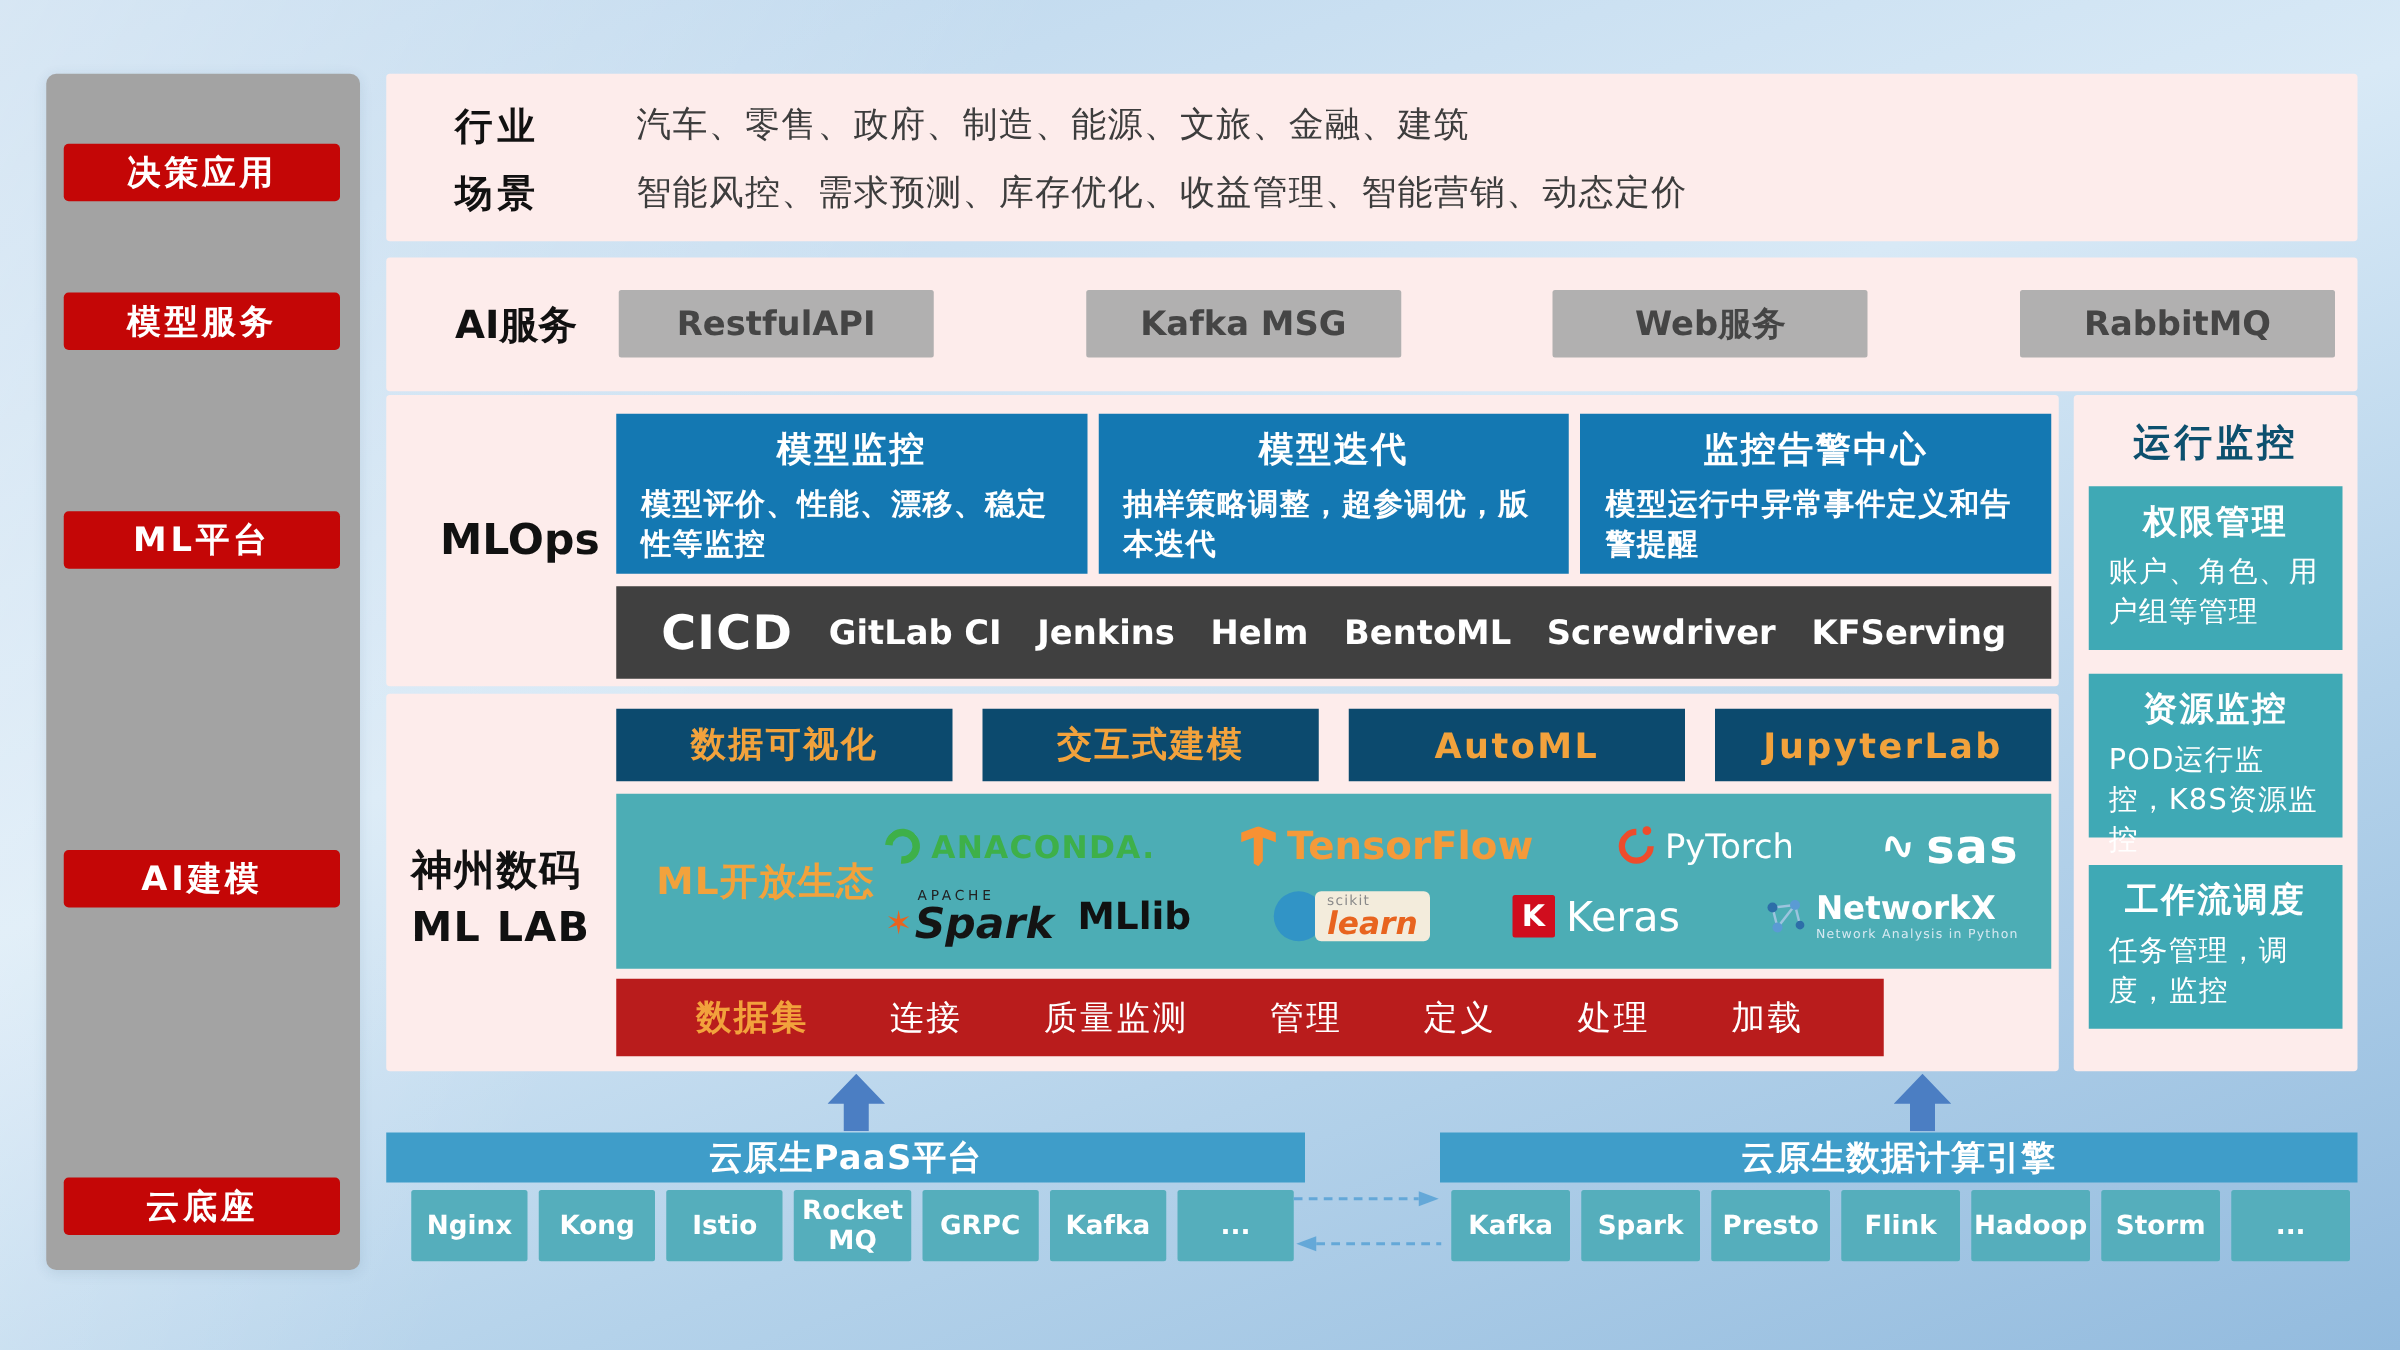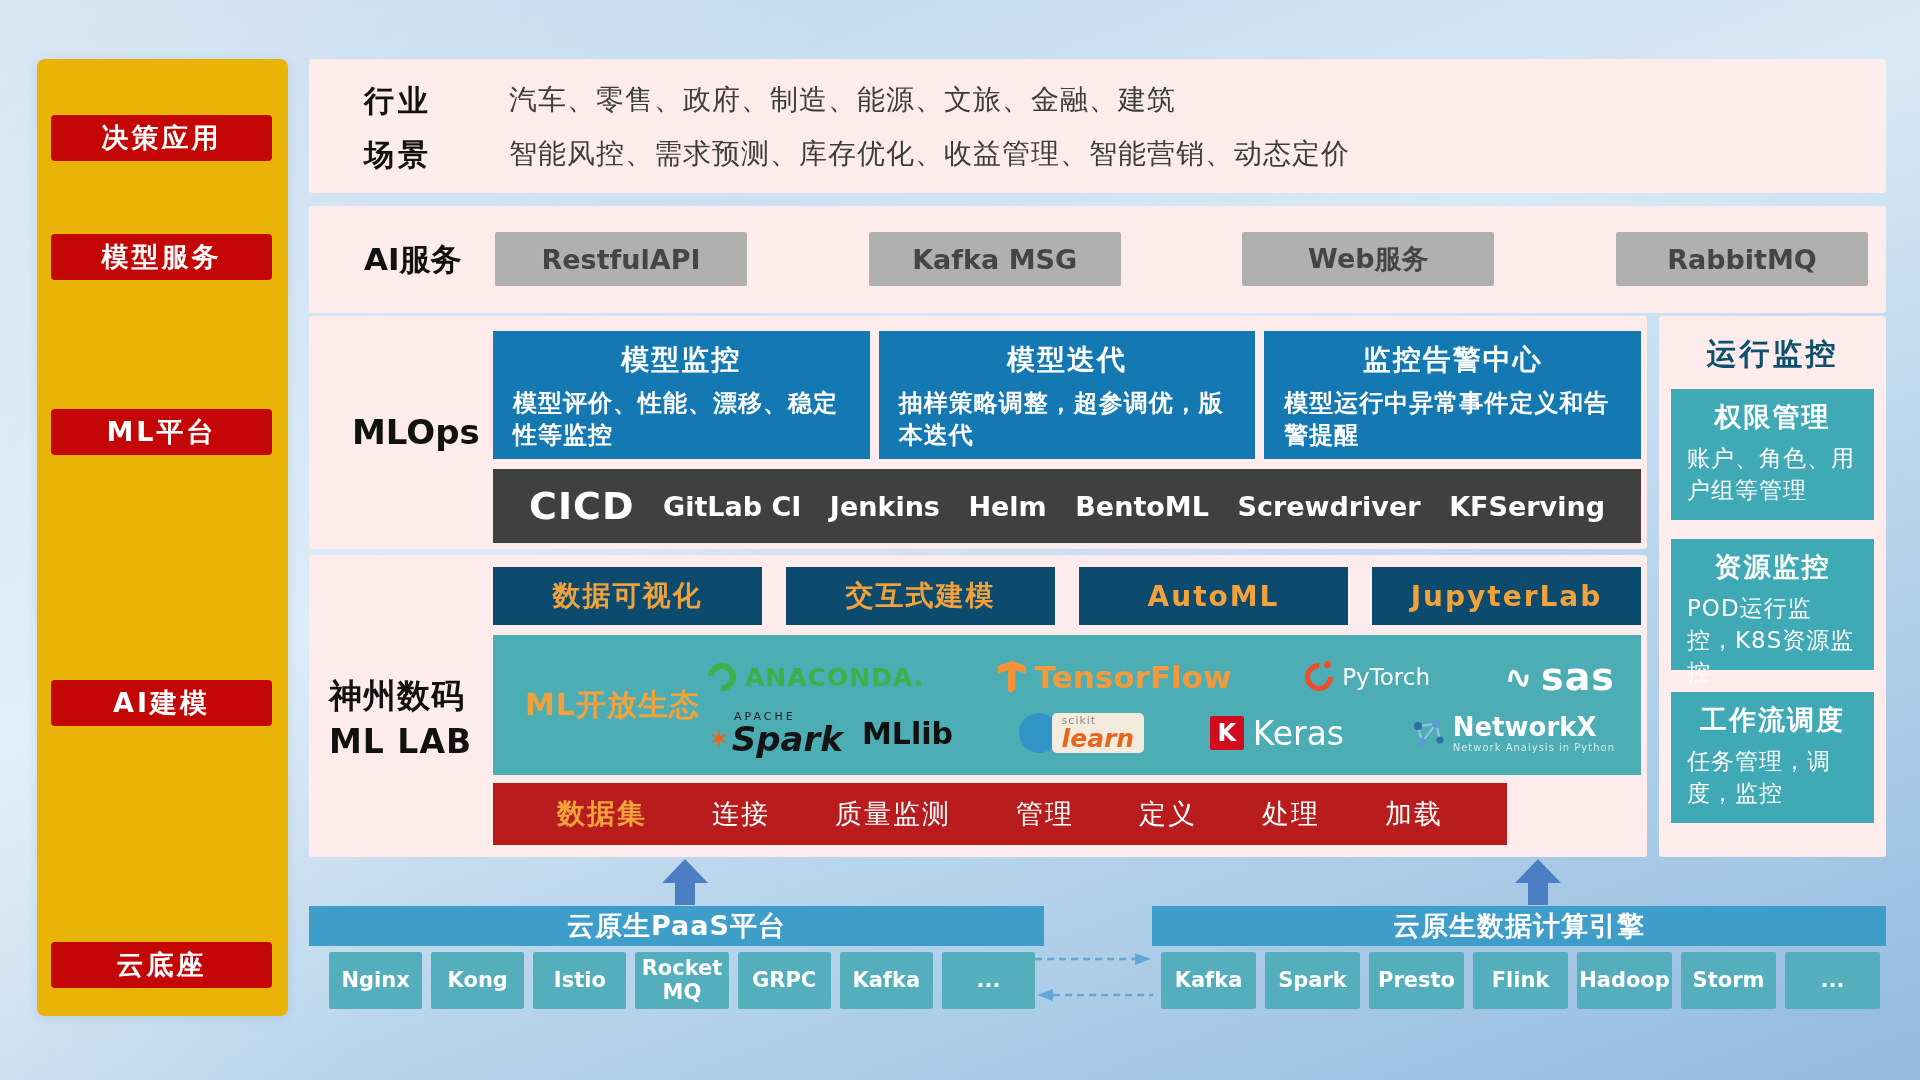--- a/index.html
+++ b/index.html
@@ -8,21 +8,21 @@
     font-family: "DejaVu Sans", "Liberation Sans", sans-serif;
     background:
       linear-gradient(115deg, rgba(255,255,255,0.45) 0%, rgba(255,255,255,0) 35%),
       linear-gradient(160deg, #b7d3eb 0%, #d8e9f6 42%, #b4d2ea 70%, #93bbde 100%);
     overflow:hidden;
   }
   .canvas { position:relative; width:1920px; height:1080px; }
 
   
   .sidebar { position:absolute; left:37px; top:59px; width:251px; height:957px;
-    background:#eab308; border-radius:8px; box-shadow:0 2px 10px rgba(40,70,110,.12); }
+    background:#a3a3a3; border-radius:8px; box-shadow:0 2px 10px rgba(40,70,110,.12); }
   .red-btn { position:absolute; left:14px; width:221px; height:46px; background:#c40606;
     color:#fff; font-size:27px; font-weight:bold; letter-spacing:3px; border-radius:4px;
     display:flex; align-items:center; justify-content:center; }
   .rb0{top:56px;} .rb1{top:175px;} .rb2{top:350px;} .rb3{top:621px;} .rb4{top:883px;}
 
   
   .main { position:absolute; left:309px; top:59px; width:1577px; height:957px; }
   .panel { position:absolute; background:#fdeceb; border-radius:3px; }
 
   
@@ -72,21 +72,21 @@
 
   .ico-tf { width:28px; height:32px; background:#f79133; display:inline-block;
     clip-path:polygon(50% 0,100% 16%,100% 40%,63% 28%,63% 86%,50% 100%,37% 93%,37% 28%,0 40%,0 16%); }
   .tf-text { color:#f49a3a; font-weight:bold; font-size:31px; }
 
   .ico-pt { position:relative; display:inline-block; width:28px; height:28px; }
   .ico-pt::before { content:""; position:absolute; inset:0; border:5px solid #ee4c2c;
     border-radius:50%; border-top-color:transparent; transform:rotate(45deg); }
   .ico-pt::after { content:""; position:absolute; width:7px; height:7px; border-radius:50%;
     background:#ee4c2c; top:-2px; right:2px; }
-  .pt-text { color:#fff; font-size:23px; font-weight:500; }
+  .pt-text { color:#fff; font-size:27px; font-weight:500; }
 
   .ico-sas { color:#fff; font-size:34px; font-weight:bold; transform:rotate(-10deg); display:inline-block; }
   .sas-text { color:#fff; font-size:38px; font-weight:bold; letter-spacing:1px; }
 
   .spark-stack { display:flex; flex-direction:column; line-height:1; }
   .spark-apache { font-size:11px; color:#222; letter-spacing:3px; margin-left:26px; }
   .spark-word { display:flex; align-items:center; font-size:34px; font-weight:bold; font-style:italic; color:#141414; }
   .spark-star { color:#e8641f; font-size:26px; font-style:normal; margin-right:2px; }
   .mllib-text { font-size:30px; color:#101010; font-weight:bold; margin-left:10px; }
 

